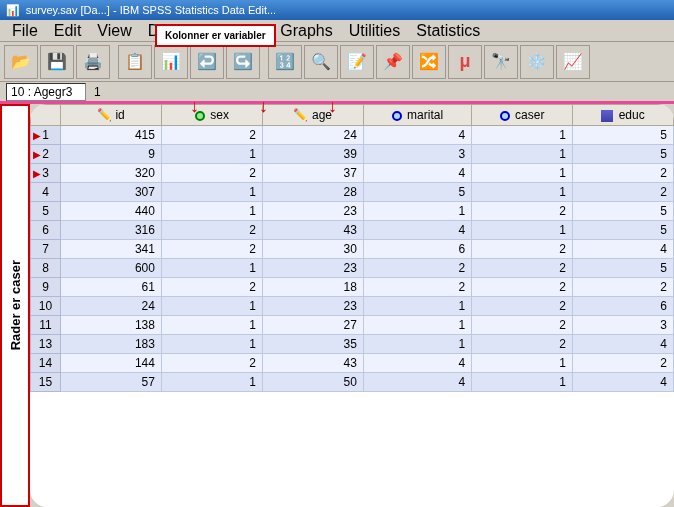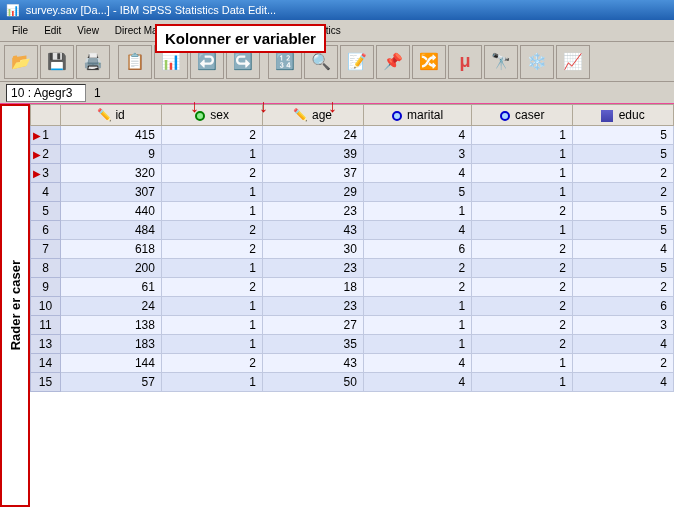--- a/index.html
+++ b/index.html
@@ -21,33 +21,33 @@
       background: #d4d0c8;
       height: 22px;
       display: flex;
       align-items: center;
       padding: 0 4px;
       border-bottom: 1px solid #a09890;
     }
     .menu-item {
       padding: 2px 8px;
       cursor: pointer;
-      font-size: 10px;
+      font-size: 16px;
       color: #000;
     }
 
     
     .tooltip-box {
       position: absolute;
       top: 24px;
       left: 155px;
       background: white;
       border: 2px solid #c00;
       padding: 4px 8px;
-      font-size: 15px;
+      font-size: 10px;
       font-weight: bold;
       color: #000;
       z-index: 100;
       white-space: nowrap;
     }
 
     
     .toolbar {
       background: #d4d0c8;
       height: 40px;
@@ -70,21 +70,21 @@
     }
     .tb-sep { width: 4px; }
 
     
     .cell-ref-bar {
       background: #d4d0c8;
       height: 22px;
       display: flex;
       align-items: center;
       padding: 0 6px;
-      border-bottom: 1px solid #ec4899;
+      border-bottom: 3px solid #ec4899;
       font-size: 12px;
     }
     .cell-ref { width: 80px; border: 1px inset #888; background: white; padding: 1px 4px; }
     .cell-val { margin-left: 8px; }
 
     
     .main-area {
       display: flex;
       height: calc(507px - 20px - 22px - 40px - 22px);
       position: relative;
@@ -112,20 +112,21 @@
       color: #000;
       white-space: nowrap;
     }
 
     
     .table-area {
       margin-left: 30px;
       overflow: hidden;
       flex: 1;
       background: white;
+      border-radius: 17px;
     }
 
     table {
       border-collapse: collapse;
       width: 100%;
       font-size: 12px;
     }
 
     
     thead th {
@@ -308,55 +309,55 @@
             <td>2</td>
             <td>37</td>
             <td>4</td>
             <td>1</td>
             <td>2</td>
           </tr>
           <tr>
             <td class="row-num">4</td>
             <td>307</td>
             <td>1</td>
-            <td>29</td>
+            <td>28</td>
             <td>5</td>
             <td>1</td>
             <td>2</td>
           </tr>
           <tr>
             <td class="row-num">5</td>
             <td>440</td>
             <td>1</td>
             <td>23</td>
             <td>1</td>
             <td>2</td>
             <td>5</td>
           </tr>
           <tr>
             <td class="row-num">6</td>
-            <td>484</td>
+            <td>316</td>
             <td>2</td>
             <td>43</td>
             <td>4</td>
             <td>1</td>
             <td>5</td>
           </tr>
           <tr>
             <td class="row-num">7</td>
-            <td>618</td>
+            <td>341</td>
             <td>2</td>
             <td>30</td>
             <td>6</td>
             <td>2</td>
             <td>4</td>
           </tr>
           <tr>
             <td class="row-num">8</td>
-            <td>200</td>
+            <td>600</td>
             <td>1</td>
             <td>23</td>
             <td>2</td>
             <td>2</td>
             <td>5</td>
           </tr>
           <tr>
             <td class="row-num">9</td>
             <td>61</td>
             <td>2</td>

